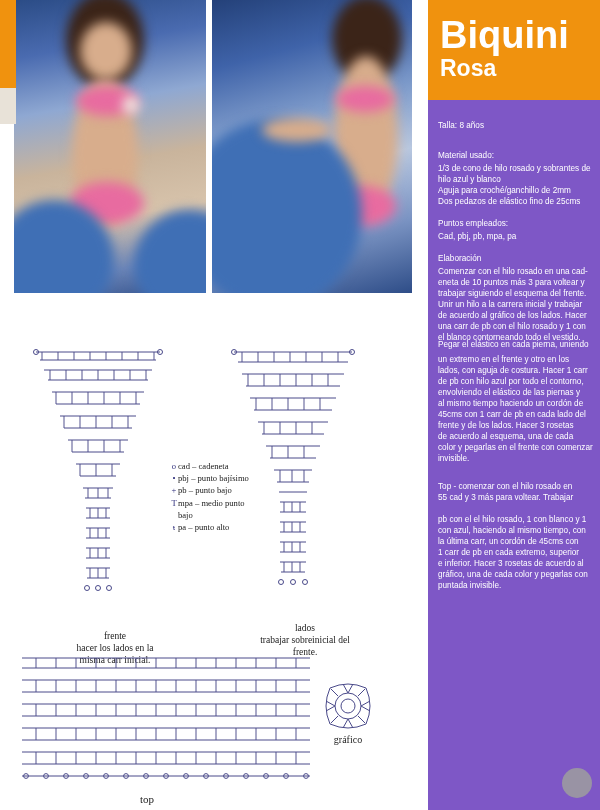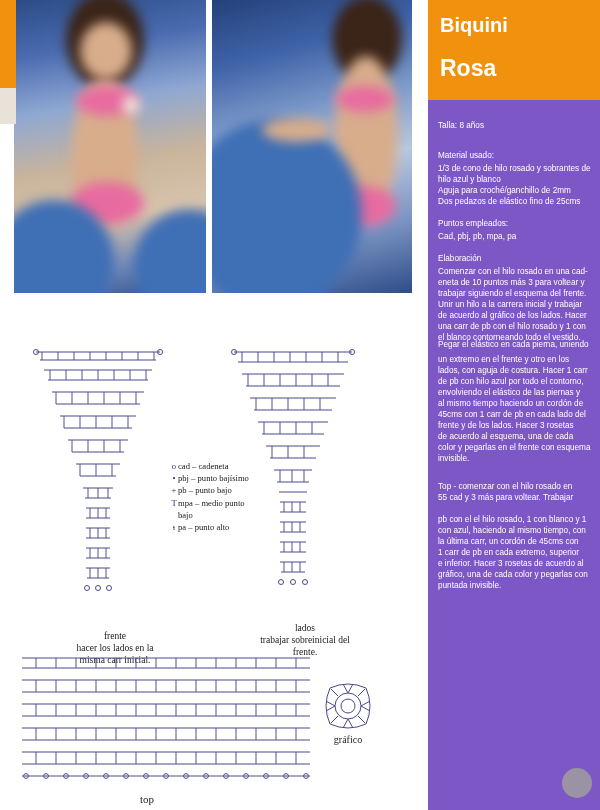--- a/index.html
+++ b/index.html
@@ -26,21 +26,21 @@
   .pinkbit{background:#e86ba0;}
   .whitebit{background:#efe7df;}
   .poolblue{background:#3f6fb5;}
 
   .orange-tab{position:absolute;left:0;top:0;width:16px;height:88px;background:#f0920e;}
   .orange-tab2{position:absolute;left:0;top:88px;width:16px;height:36px;background:#e8e2d8;}
 
   
   .right-col{position:absolute;left:428px;top:0;width:172px;height:810px;background:#7e57c6;}
   .right-head{position:absolute;left:428px;top:0;width:172px;height:100px;background:#f0920e;}
-  .title-main{position:absolute;left:440px;top:14px;font-size:20px;font-weight:bold;color:#ffffff;letter-spacing:0px;}
+  .title-main{position:absolute;left:440px;top:14px;font-size:38px;font-weight:bold;color:#ffffff;letter-spacing:0px;}
   .title-sub{position:absolute;left:440px;top:55px;font-size:23px;font-weight:bold;color:#ffffff;}
   .rtext{position:absolute;left:438px;width:156px;color:#ffffff;font-size:8.2px;line-height:11.4px;}
   .rtext p{margin:0 0 9px 0;}
   .rtext .lead{margin-bottom:11px;}
 
   
   .gray-circle{position:absolute;right:8px;bottom:12px;width:30px;height:30px;border-radius:50%;background:#9e9e9e;opacity:.85;}
 
   
   .diagram-area{position:absolute;left:0;top:300px;width:428px;height:510px;background:#ffffff;}
@@ -161,21 +161,21 @@
   <div class="rtext" style="top:409px;">
       <p>45cms con 1 carr de pb en cada lado del</p>
     </div>
   <div class="rtext" style="top:420px;">
       <p>frente y de los lados. Hacer 3 rosetas</p>
     </div>
   <div class="rtext" style="top:431px;">
       <p>de acuerdo al esquema, una de cada</p>
     </div>
   <div class="rtext" style="top:442px;">
-      <p>color y pegarlas en el frente con esquema</p>
+      <p>color y pegarlas en el frente con comenzar</p>
     </div>
   <div class="rtext" style="top:453px;">
       <p>invisible.</p>
     </div>
 
   <div class="rtext" style="top:481px;">
       <p>Top - comenzar con el hilo rosado en</p>
     </div>
   <div class="rtext" style="top:492px;">
       <p>55 cad y 3 más para voltear. Trabajar</p>

